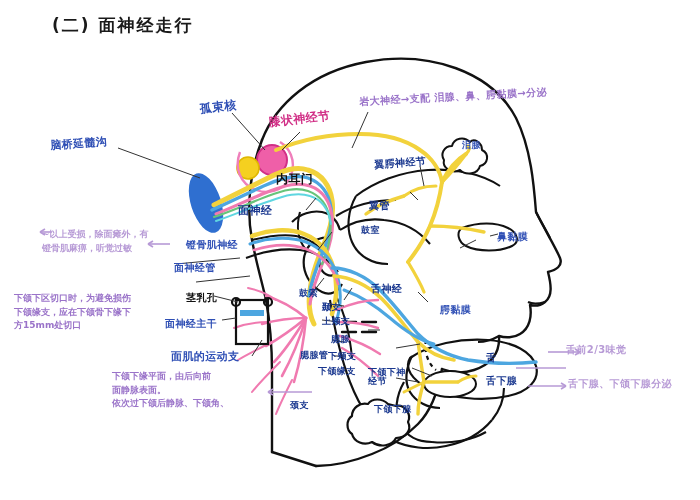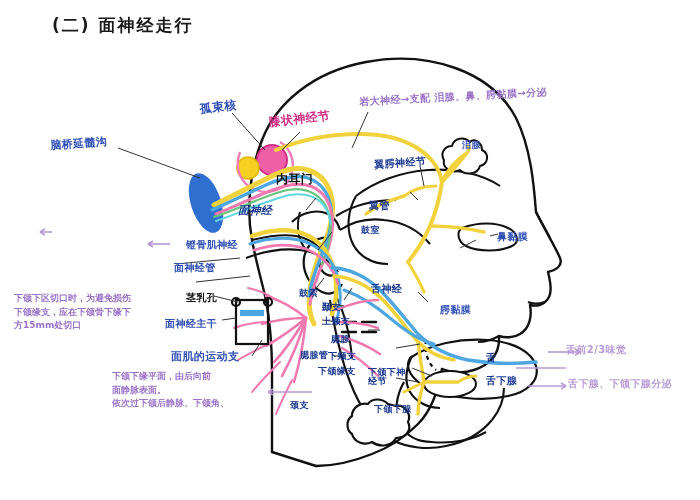--- a/index.html
+++ b/index.html
@@ -295,21 +295,21 @@
   <div class="lbl black s8" style="left:268px;top:173px;">内耳门</div>
 
   <div class="lbl purple s10" style="left:359px;top:96px;transform:rotate(-3deg);">岩大神经→支配 泪腺、鼻、腭黏膜→分泌</div>
 
   <div class="lbl blue s9" style="left:462px;top:140px;">泪腺</div>
 
   <div class="lbl dkblue s10" style="left:374px;top:160px;transform:rotate(-4deg);line-height:1.05;">翼腭神经节</div>
 
   <div class="lbl dkblue s10" style="left:369px;top:200px;">翼管</div>
 
-  <div class="lbl dkblue s11" style="left:238px;top:205px;font-style:italic;">面神经</div>
+  <div class="lbl dkblue s11" style="left:238px;top:205px;">面神经</div>
 
   <div class="lbl blue s10" style="left:186px;top:239px;">镫骨肌神经</div>
 
   <div class="lbl blue s10" style="left:174px;top:262px;">面神经管</div>
 
   <div class="lbl dkblue s9" style="left:333px;top:225px;padding-left:28px;">鼓室</div>
 
   <div class="lbl dkblue s9" style="left:299px;top:288px;">鼓索</div>
 
   <div class="lbl dkblue s10" style="left:371px;top:283px;">舌神经</div>
@@ -339,20 +339,24 @@
   <div class="lbl dkblue s9" style="left:290px;top:400px;text-align:right;">颈支</div>
 
   <div class="lbl dkblue s9" style="left:368px;top:368px;line-height:1.05;">下颌下神<br>经节</div>
 
   <div class="lbl dkblue s9" style="left:374px;top:404px;">下颌下腺</div>
 
   <div class="lbl dkblue s10" style="left:486px;top:375px;">舌下腺</div>
 
   <div class="lbl dkblue s10" style="left:486px;top:352px;">舌</div>
 
+  <div class="blk lpurple s9" style="left:42px;top:228px;width:140px;font-weight:700;">
+    <div>~以上受损，除面瘫外，有</div>
+    <div>镫骨肌麻痹，听觉过敏</div>
+  </div>
 
   <div class="blk purple s9" style="left:14px;top:292px;width:150px;font-weight:700;">
     <div>下颌下区切口时，为避免损伤</div>
     <div>下颌缘支，应在下颌骨下缘下</div>
     <div>方15mm处切口</div>
   </div>
 
   <div class="blk purple s9" style="left:112px;top:370px;width:180px;font-weight:700;">
     <div>下颌下缘平面，由后向前</div>
     <div>面静脉表面。</div>

